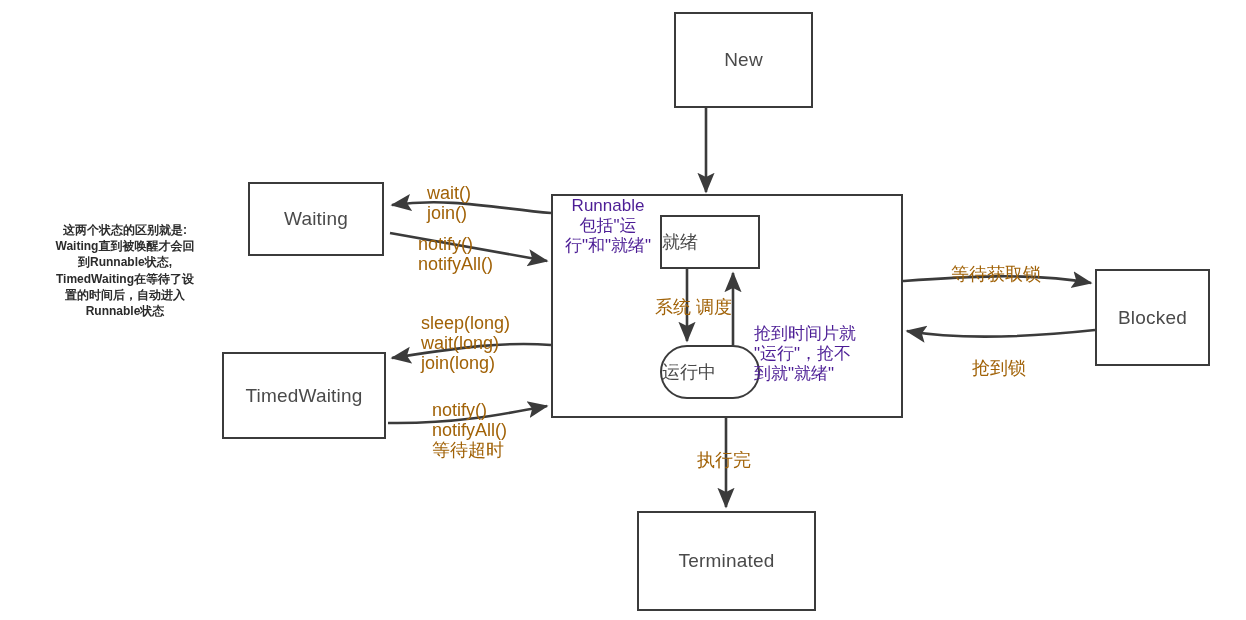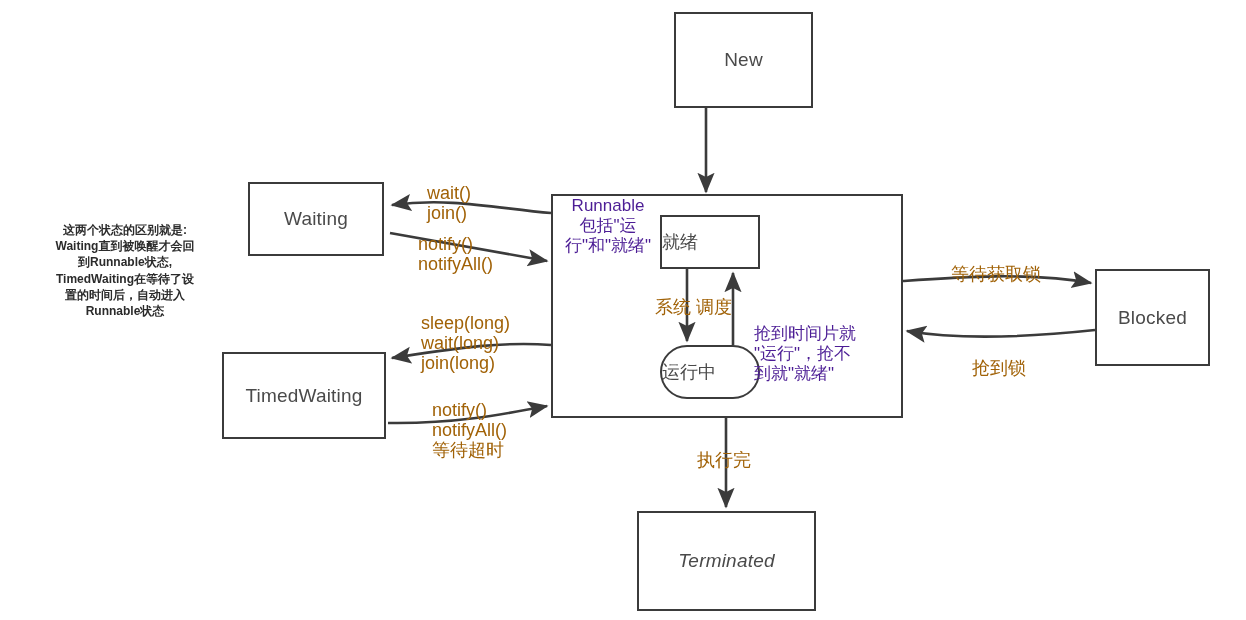--- a/index.html
+++ b/index.html
@@ -79,21 +79,21 @@
     font-size: 12px;
     line-height: 1.35;
     color: #2b2b2b;
     text-align: center;
     white-space: pre;
   }
   .node-new      { left: 674px; top: 12px;  width: 139px; height: 96px; }
   .node-waiting  { left: 248px; top: 182px; width: 136px; height: 74px; }
   .node-timed    { left: 222px; top: 352px; width: 164px; height: 87px; }
   .node-blocked  { left: 1095px; top: 269px; width: 115px; height: 97px; align-items: center; }
-  .node-term     { left: 637px; top: 511px; width: 179px; height: 100px; font-style: italic; }
+  .node-term     { left: 637px; top: 511px; width: 179px; height: 100px; }
   .frame-runnable{ left: 551px; top: 194px; width: 352px; height: 224px; }
   .node-ready    { left: 660px; top: 215px; width: 100px; height: 54px; }
   .node-running  { left: 660px; top: 345px; width: 100px; height: 54px; border-radius: 27px; }
 </style>
 </head>
 <body>
 
 <div id="diagram-root">
 
   <svg class="layer" viewBox="0 0 1246 620">

